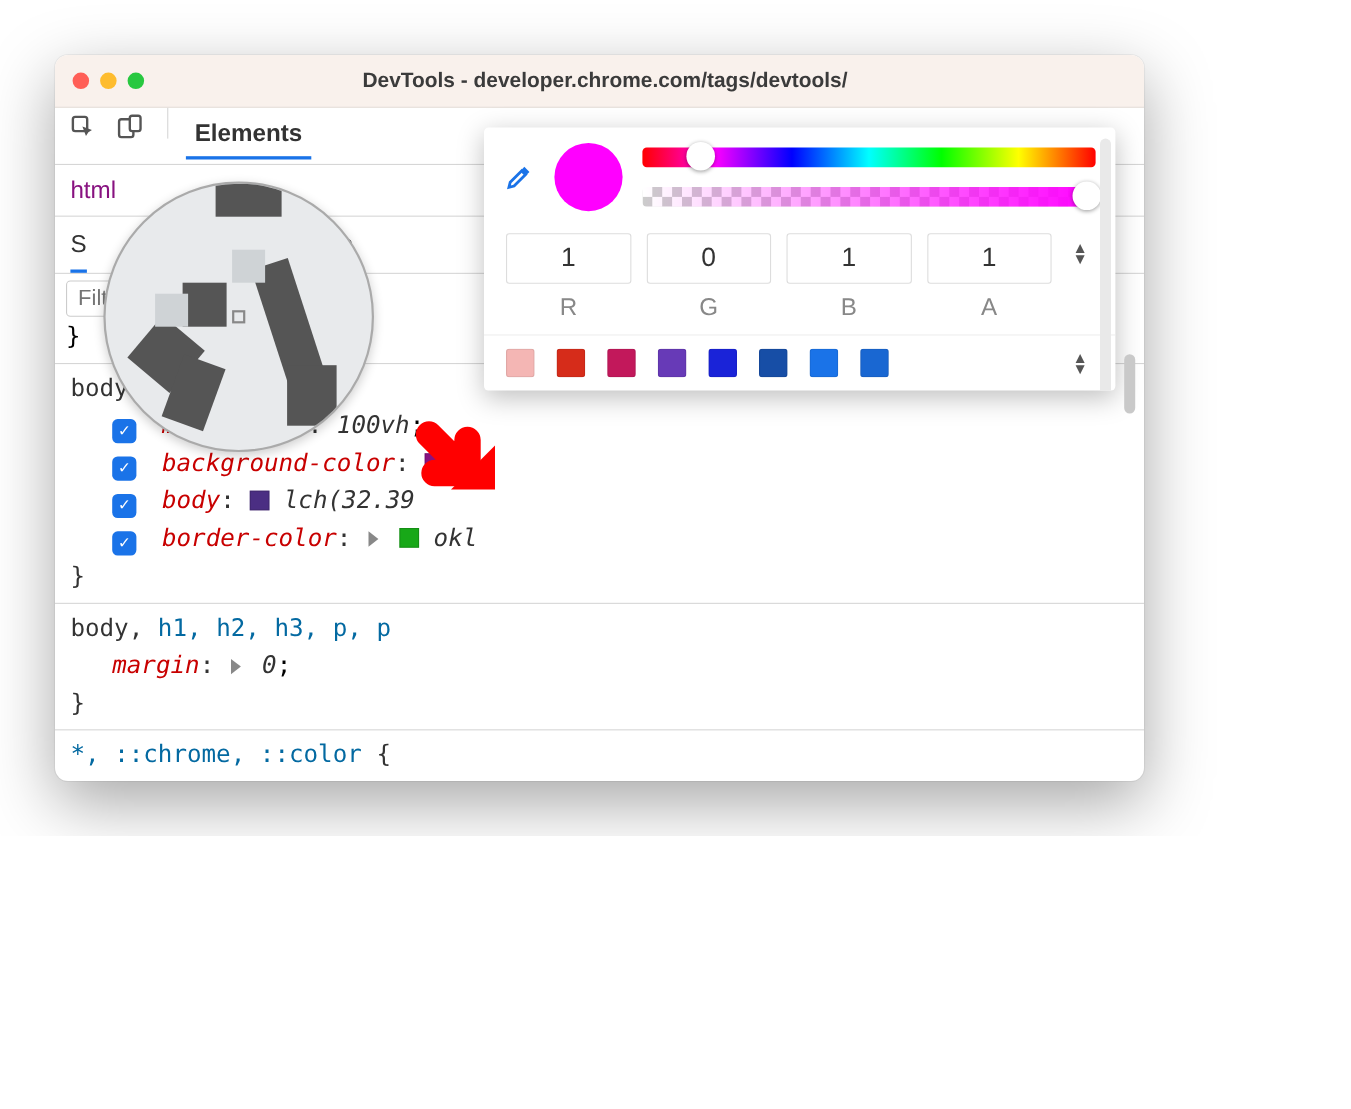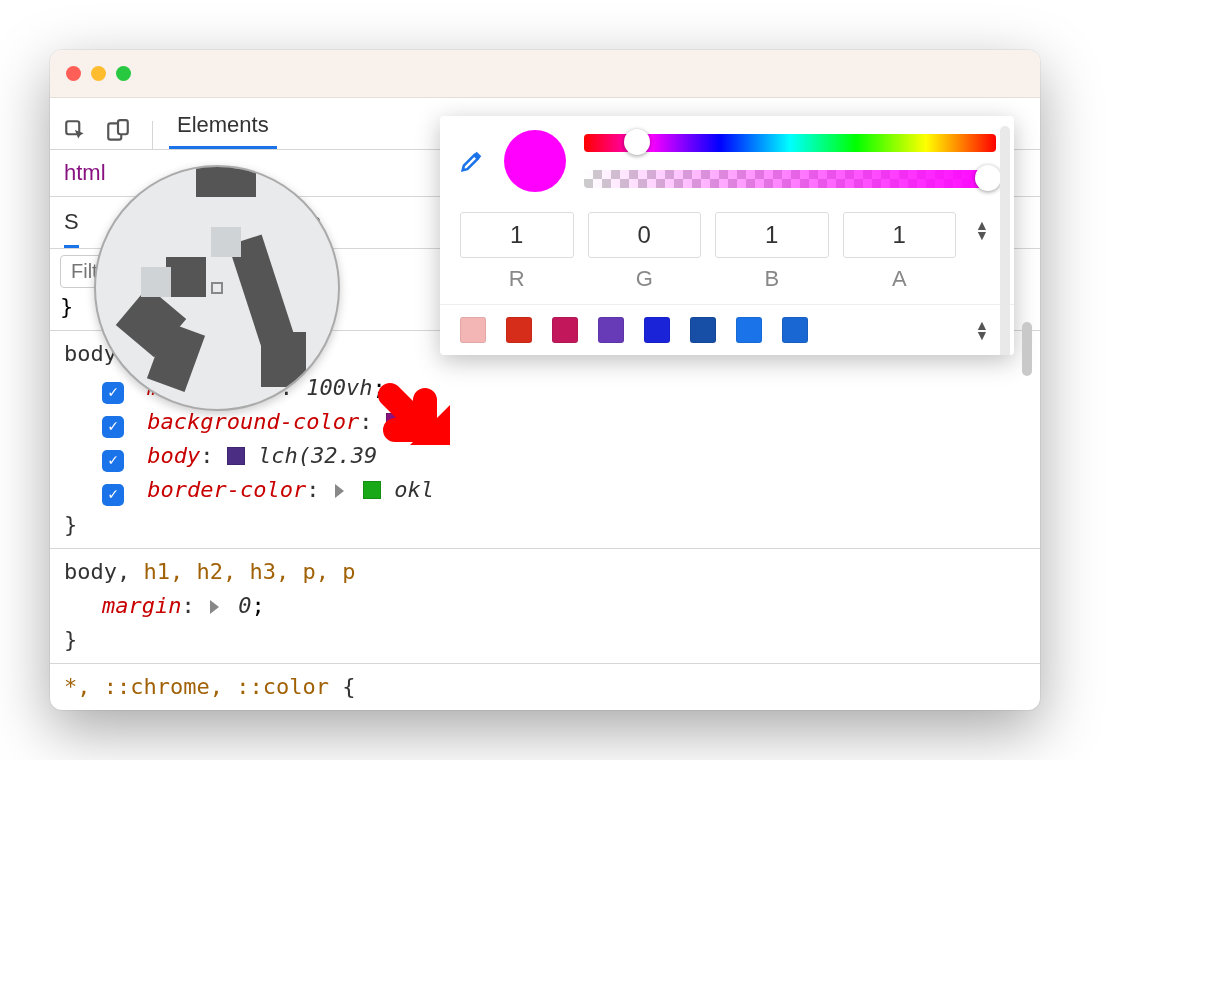--- a/index.html
+++ b/index.html
@@ -32,25 +32,26 @@
   .title {
     flex: 1;
     text-align: center;
     font-weight: 700;
     font-size: 19px;
     color: #3b3b3b;
     margin-left: -55px;
   }
   .toolbar {
     display: flex;
-    align-items: flex-end;
+    align-items: flex-start;
     height: 52px;
     border-bottom: 1px solid #d6d6d6;
     padding: 0 8px;
     gap: 6px;
+    font-weight: bold;
   }
   .tool-icon {
     width: 36px; height: 36px;
     display: flex; align-items: center; justify-content: center;
     color: #555;
   }
   .divider {
     width: 1px; height: 28px; background: #d6d6d6;
     margin: 0 10px;
   }
@@ -92,21 +93,21 @@
   }
   .code {
     font-family: Menlo, Monaco, Consolas, monospace;
     font-size: 22px;
     line-height: 1.55;
     padding: 4px 14px;
   }
   .code-block { border-top: 1px solid #d6d6d6; padding: 6px 14px; }
   .code-block.first { border-top: none; }
   .sel { color: #333; }
-  .sel-gray { color: #a16207; }
+  .sel-gray { color: #0369a1; }
   .prop { color: #c80000; font-style: italic; }
   .val { color: #333; font-style: italic; }
   .colon { color: #333; }
   .brace { color: #333; }
   .chk {
     display: inline-flex;
     width: 22px; height: 22px;
     background: #1a73e8;
     border-radius: 5px;
     color: #fff;
@@ -312,20 +313,21 @@
 <body>
 
 <div class="window">
 
   <div class="titlebar">
     <div class="traffic">
       <div class="dot red"></div>
       <div class="dot yellow"></div>
       <div class="dot green"></div>
     </div>
+    <div class="title">DevTools - developer.chrome.com/tags/devtools/</div>
   </div>
 
   <div class="toolbar">
     <div class="tool-icon">
       <svg width="26" height="26" viewBox="0 0 24 24" fill="none" stroke="currentColor" stroke-width="2">
           <rect x="3" y="3" width="12" height="12" rx="2"></rect>
           <path d="M11 11 l8 3 -3 2 -2 3 z" fill="currentColor" stroke="none"></path>
         </svg>
     </div>
     <div class="tool-icon">

